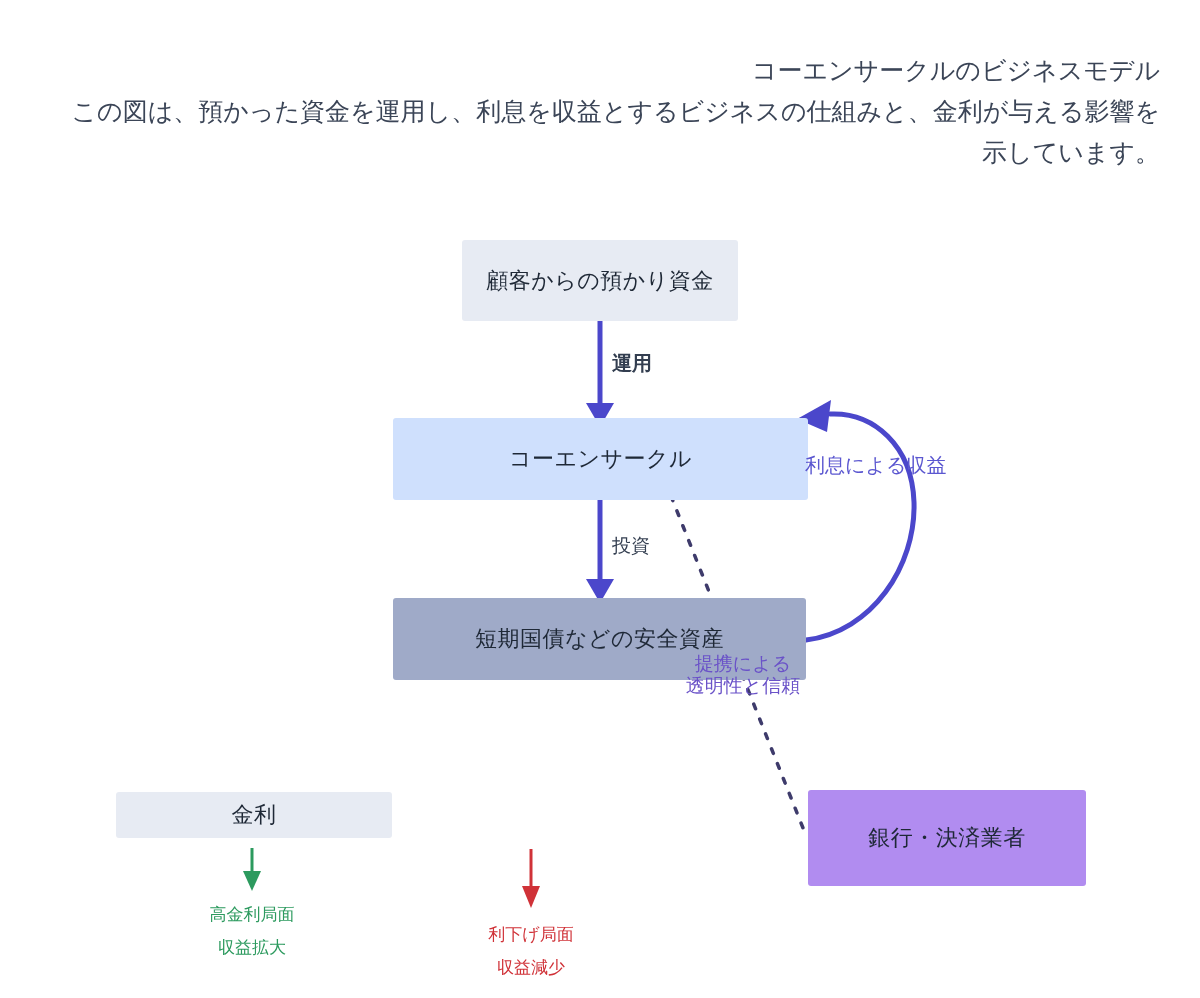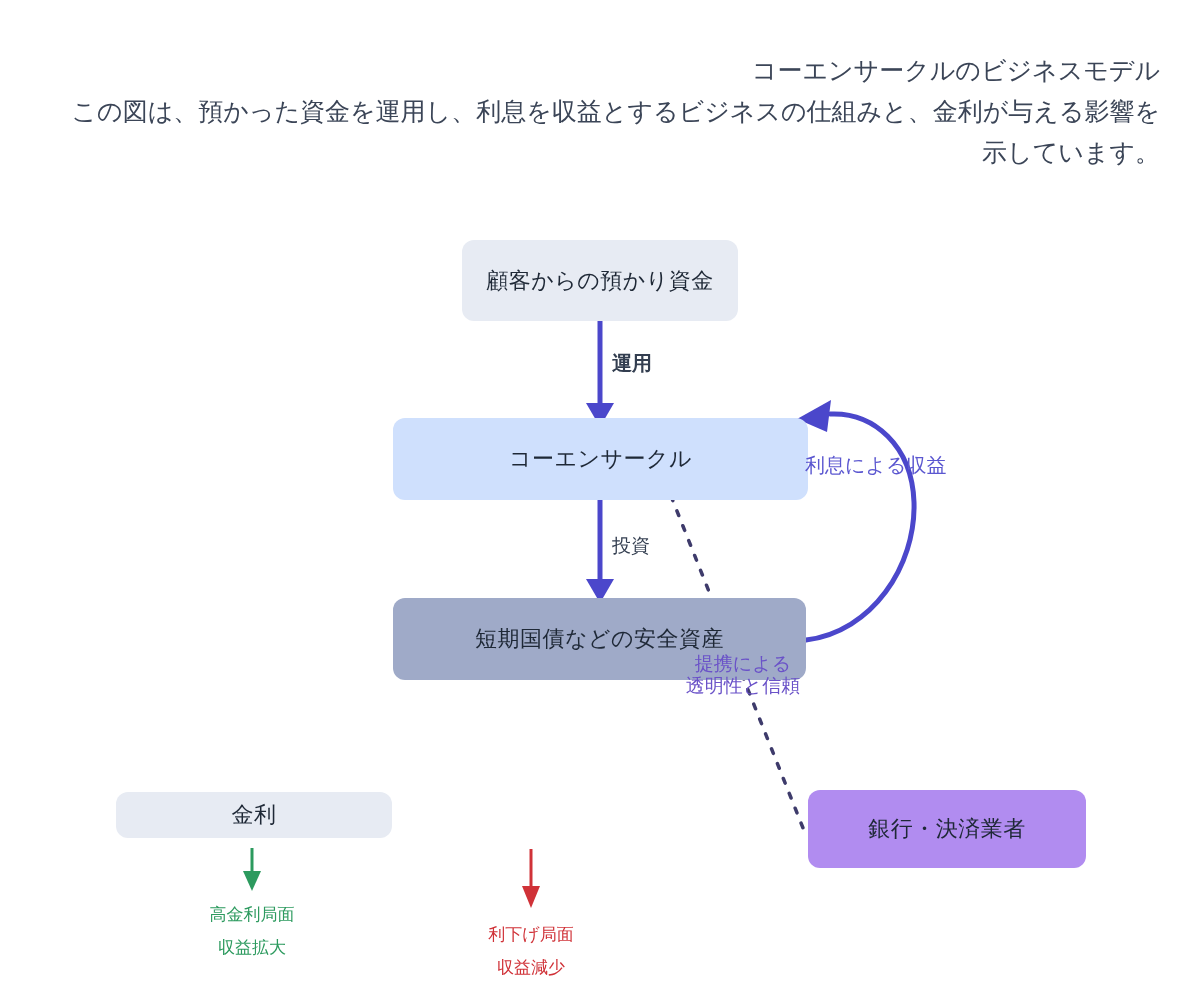--- a/index.html
+++ b/index.html
@@ -12,27 +12,27 @@
 
   .header {
     position:absolute; top:50px; left:40px; width:1120px;
     text-align:right; color:#3b4557; font-size:25px; line-height:41px;
   }
 
   .edges-layer { position:absolute; top:0; left:0; pointer-events:none; }
 
   .node {
     position:absolute; display:flex; align-items:center; justify-content:center;
-    border-radius:12px; font-size:22px; color:#1e2836; letter-spacing:0.5px;
+    border-radius:3px; font-size:22px; color:#1e2836; letter-spacing:0.5px;
   }
   #node-deposits { left:462px; top:240px; width:276px; height:81px; }
   #node-coen     { left:393px; top:418px; width:415px; height:82px; }
   #node-assets   { left:393px; top:598px; width:413px; height:82px; }
   #node-rates    { left:116px; top:792px; width:276px; height:46px; }
-  #node-bank     { left:808px; top:790px; width:278px; height:78px; }
+  #node-bank     { left:808px; top:790px; width:278px; height:96px; }
 
   .edge-label { position:absolute; white-space:nowrap; }
   #label-operate { left:612px; top:350px; font-size:20px; font-weight:700; color:#333e50; }
   #label-invest  { left:612px; top:533px; font-size:19px; font-weight:400; color:#333e50; }
   #label-interest { left:805px; top:452px; font-size:20px; }
   #label-partnership { left:678px; top:645px; width:130px; text-align:center; font-size:19px; line-height:21.5px; }
   #label-high-rate { left:187px; top:898px; width:130px; text-align:center; font-size:17px; line-height:33px; }
   #label-rate-cut  { left:466px; top:898px; width:130px; text-align:center; font-size:17px; line-height:33px; }
 </style>
 </head>

